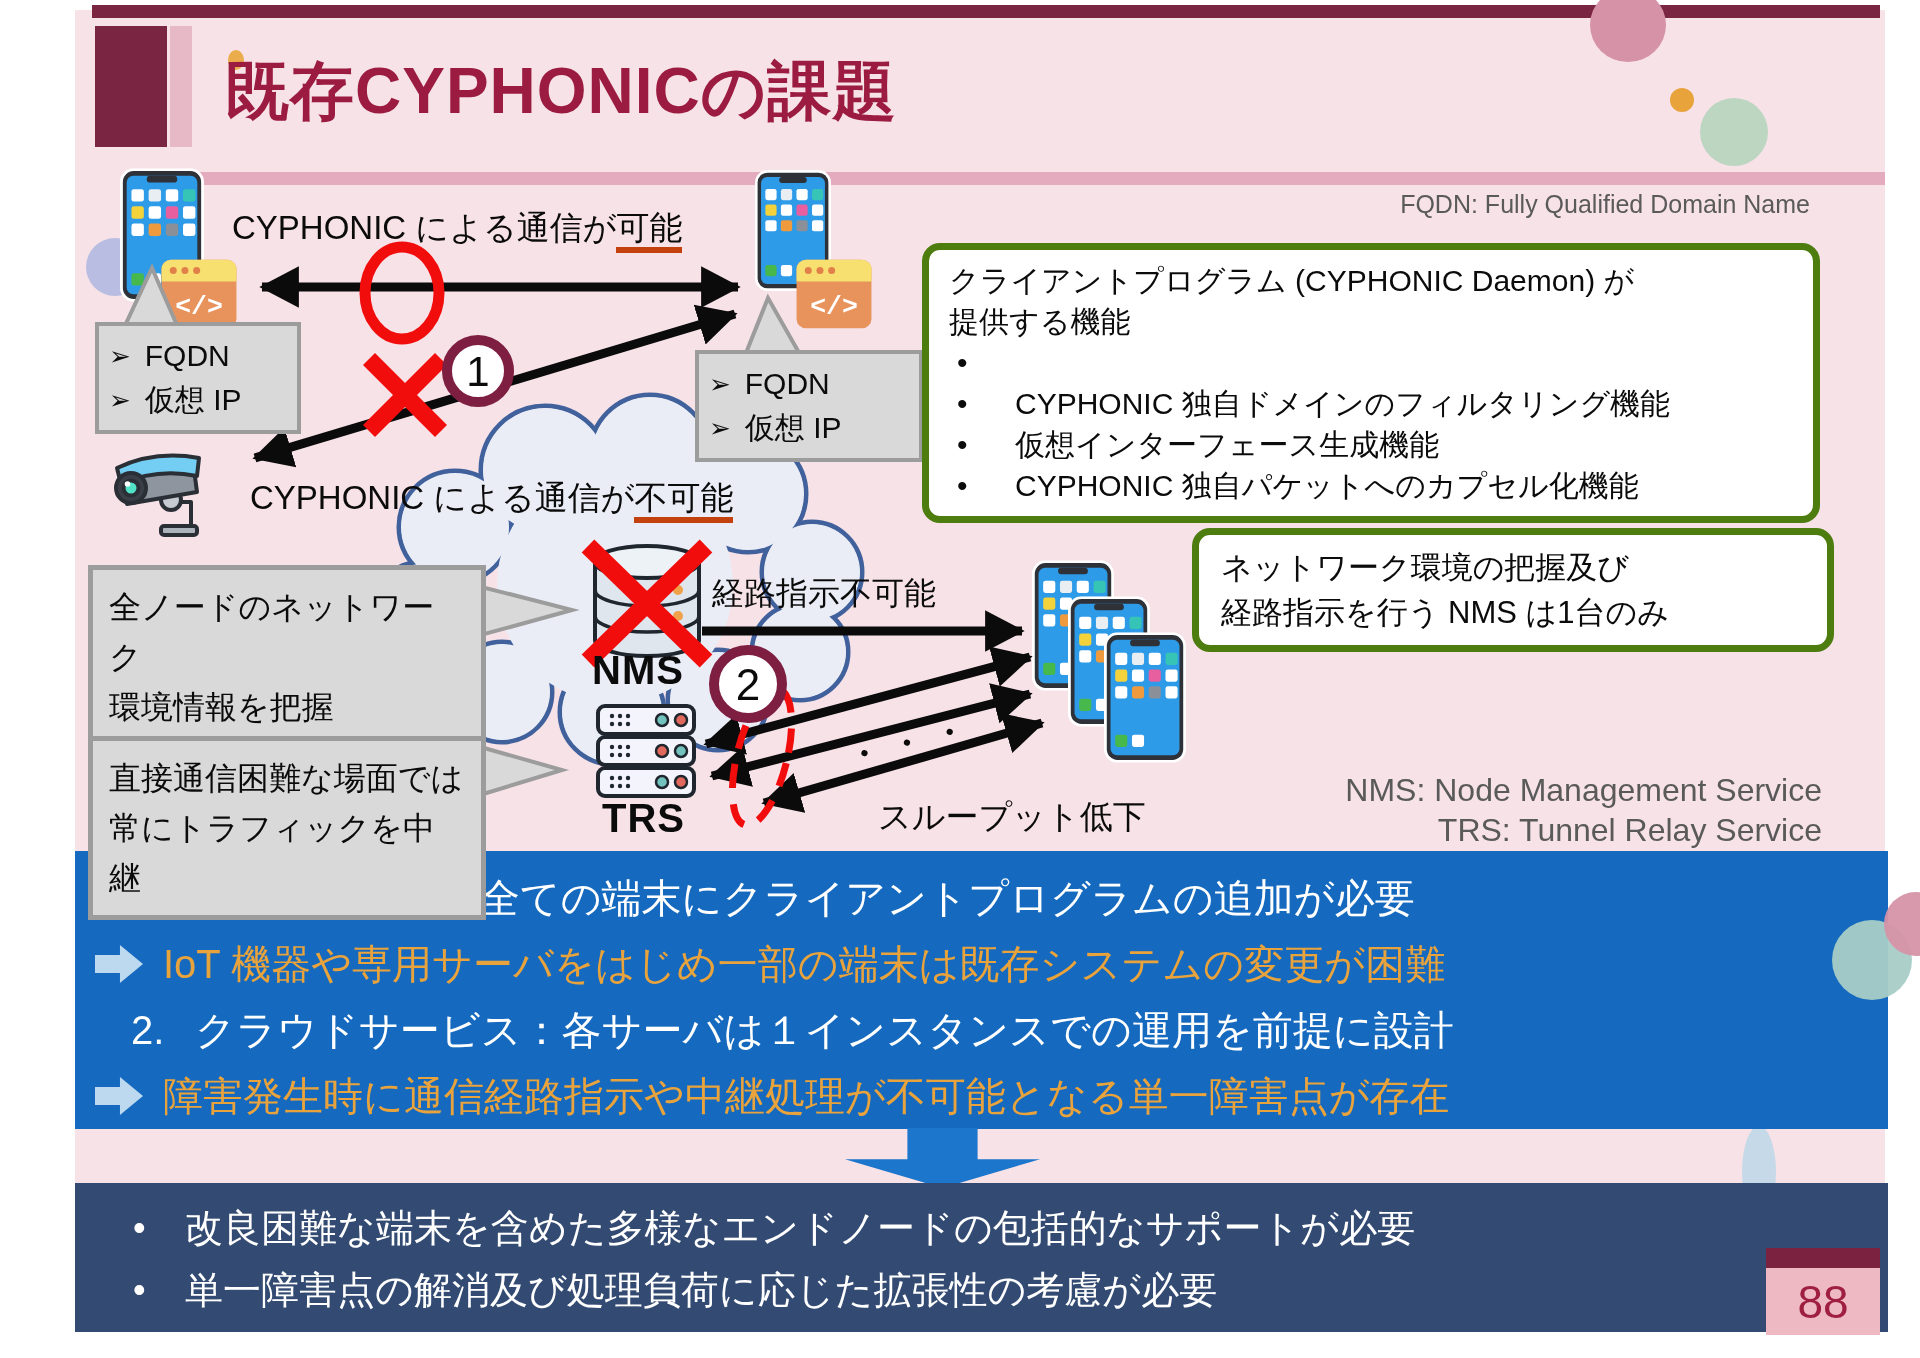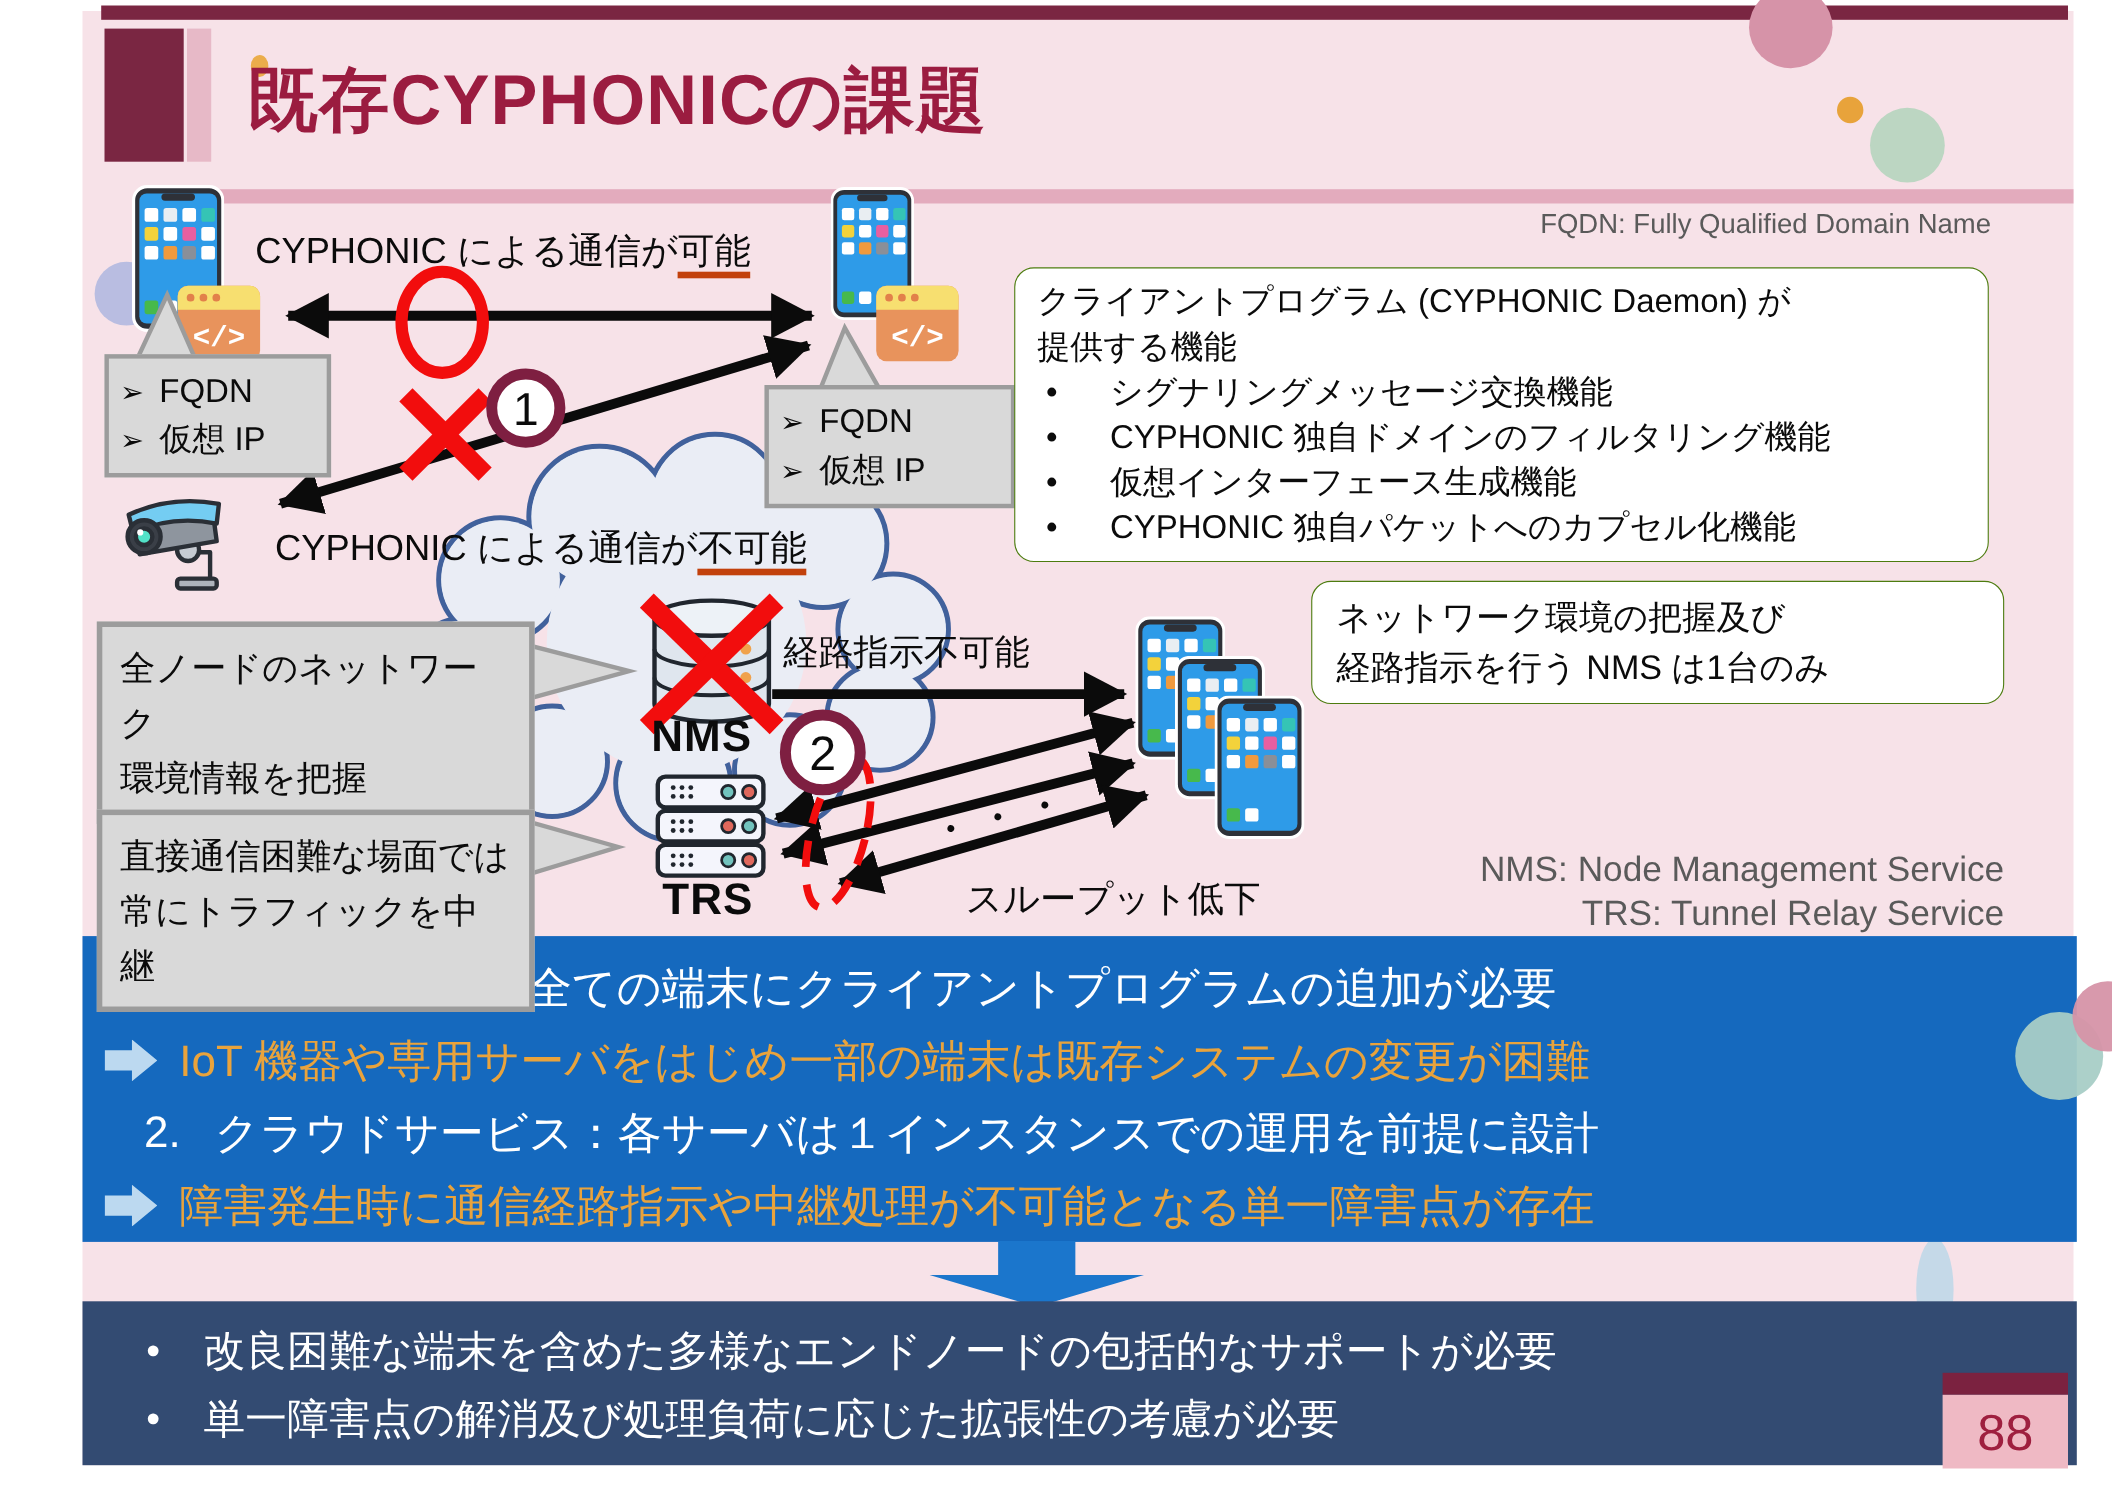--- a/index.html
+++ b/index.html
@@ -19,21 +19,21 @@
   
   .lbl{font-size:33px;color:#0b0b0b;z-index:7;}
   .u-em{border-bottom:6px solid #c2410c;padding-bottom:1px;}
   
   .callout{background:#D9D9D9;border:4px solid #9C9C9C;z-index:10;color:#0b0b0b;}
   .callout .row{display:flex;align-items:center;}
   .fqdn-co{font-size:30px;padding:8px 10px;line-height:44px;}
   .fqdn-co .bul{margin-right:14px;font-size:26px;}
   .big-co{font-size:32px;line-height:50px;padding:12px 16px;border-width:5px;}
   
-  .maroon-box{background:#ffffff;border:1px solid #4d7c0f;border-radius:18px;z-index:10;
+  .maroon-box{background:#ffffff;border:7px solid #4d7c0f;border-radius:18px;z-index:10;
               font-size:31px;line-height:45px;color:#0b0b0b;padding:10px 22px;}
   .client-box{font-size:30px;line-height:41px;padding:10px 20px;}
   .client-box .brow{display:flex;}
   .client-box .b{width:58px;flex:0 0 58px;text-align:left;padding-left:8px;}
   
   .svc-label{font-size:40px;font-weight:800;color:#0b0b0b;z-index:8;letter-spacing:1px;}
   
   .issues-box{left:75px;top:851px;width:1813px;height:278px;background:#1569BE;z-index:9;padding-top:14px;box-sizing:border-box;}
   .ib-row{display:flex;align-items:center;height:66px;}
   .ib-num{margin-left:56px;width:64px;font-size:40px;color:#ffffff;flex:0 0 64px;}
@@ -317,21 +317,20 @@
         <span class="bul">➢</span>
         <span>仮想 IP</span>
       </div>
   </div>
 
   <div class="abs maroon-box client-box" style="left:922px;top:243px;width:844px;">
     <div>クライアントプログラム (CYPHONIC Daemon) が</div>
     <div>提供する機能</div>
     <div class="brow">
         <span class="b">•</span>
-        <span>シグナリングメッセージ交換機能</span>
       </div>
     <div class="brow">
         <span class="b">•</span>
         <span>CYPHONIC 独自ドメインのフィルタリング機能</span>
       </div>
     <div class="brow">
         <span class="b">•</span>
         <span>仮想インターフェース生成機能</span>
       </div>
     <div class="brow">

